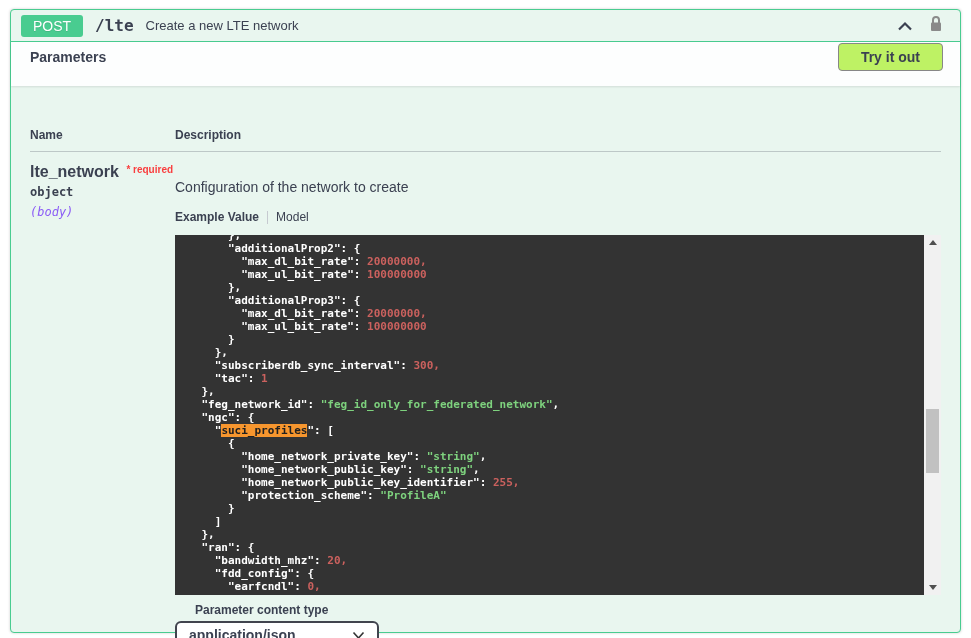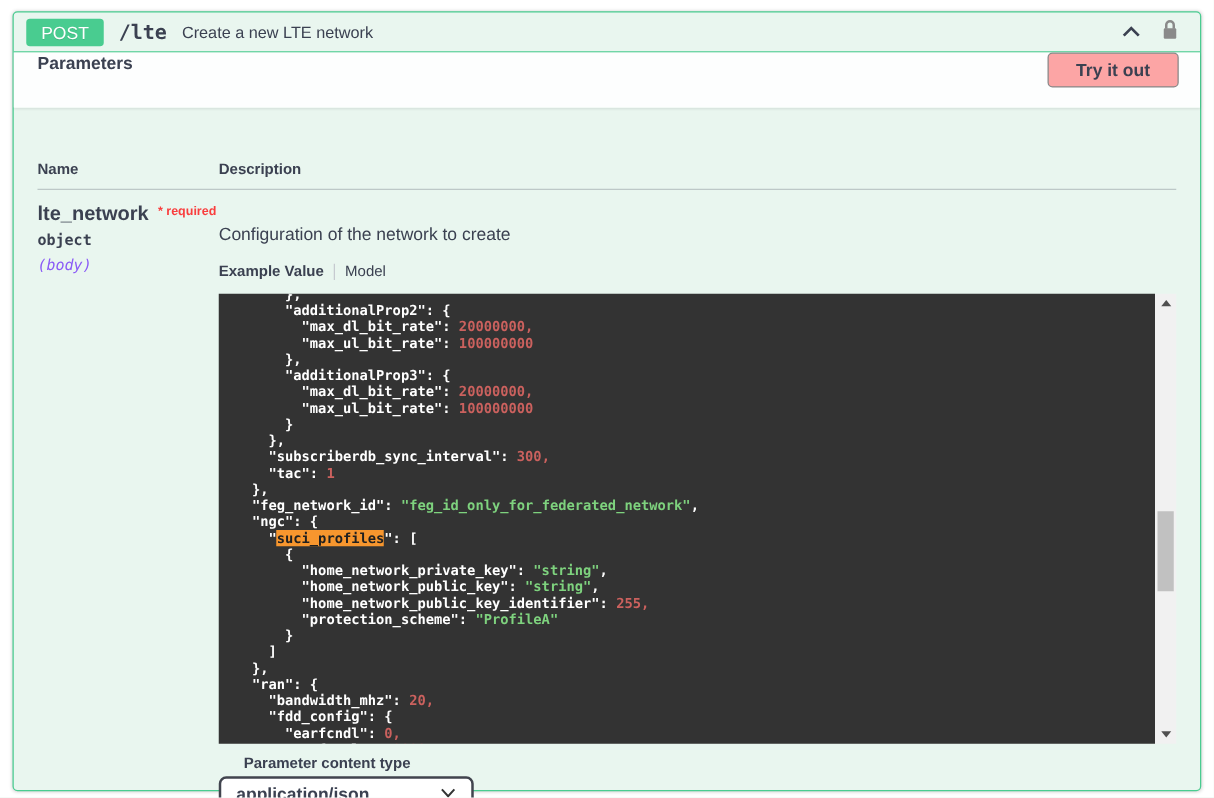--- a/index.html
+++ b/index.html
@@ -32,26 +32,26 @@
     background:var(--post-green);color:#fff;font-weight:normal;font-size:14px;
     border-radius:3px;min-width:62px;height:22px;display:flex;align-items:center;justify-content:center;
     text-shadow:0 1px 0 rgba(0,0,0,.1);
   }
   .path{font-family:"DejaVu Sans Mono",monospace;font-size:16px;font-weight:600;margin-left:12px;color:var(--ink);}
   .summary-desc{font-size:13px;margin-left:12px;color:var(--ink);}
   .summary-spacer{flex:1;}
   .icon-btn{display:flex;align-items:center;justify-content:center;margin-left:16px;cursor:pointer;}
   
   .section-header{
-    height:44px;background:rgba(255,255,255,.9);display:flex;
+    height:44px;background:rgba(255,255,255,.9);display:flex;align-items:center;
     padding:0 17px 15px 19px;box-shadow:0 1px 2px rgba(0,0,0,.1);flex:0 0 auto;
   }
   .section-title{font-size:14px;font-weight:bold;color:var(--ink);}
   .tryout-btn{
-    margin-left:auto;background:#fca5a5;border:1.5px solid #878787;border-radius:4px;
+    margin-left:auto;background:#bef264;border:1.5px solid #878787;border-radius:4px;
     color:var(--ink);font-size:14px;font-weight:600;padding:4px 22px;height:28px;
     font-family:"Liberation Sans",sans-serif;cursor:pointer;
   }
   
   .opblock-body{flex:1;padding:0 19px 5px 19px;}
   .tbl-head{display:flex;margin-top:42px;padding-bottom:9px;border-bottom:1px solid rgba(59,65,81,.25);}
   .th{font-size:12px;font-weight:bold;color:var(--ink);}
   .col-name{width:145px;flex:0 0 145px;}
   .col-desc{flex:1;min-width:0;}
   .param-row{display:flex;padding-top:11px;}

